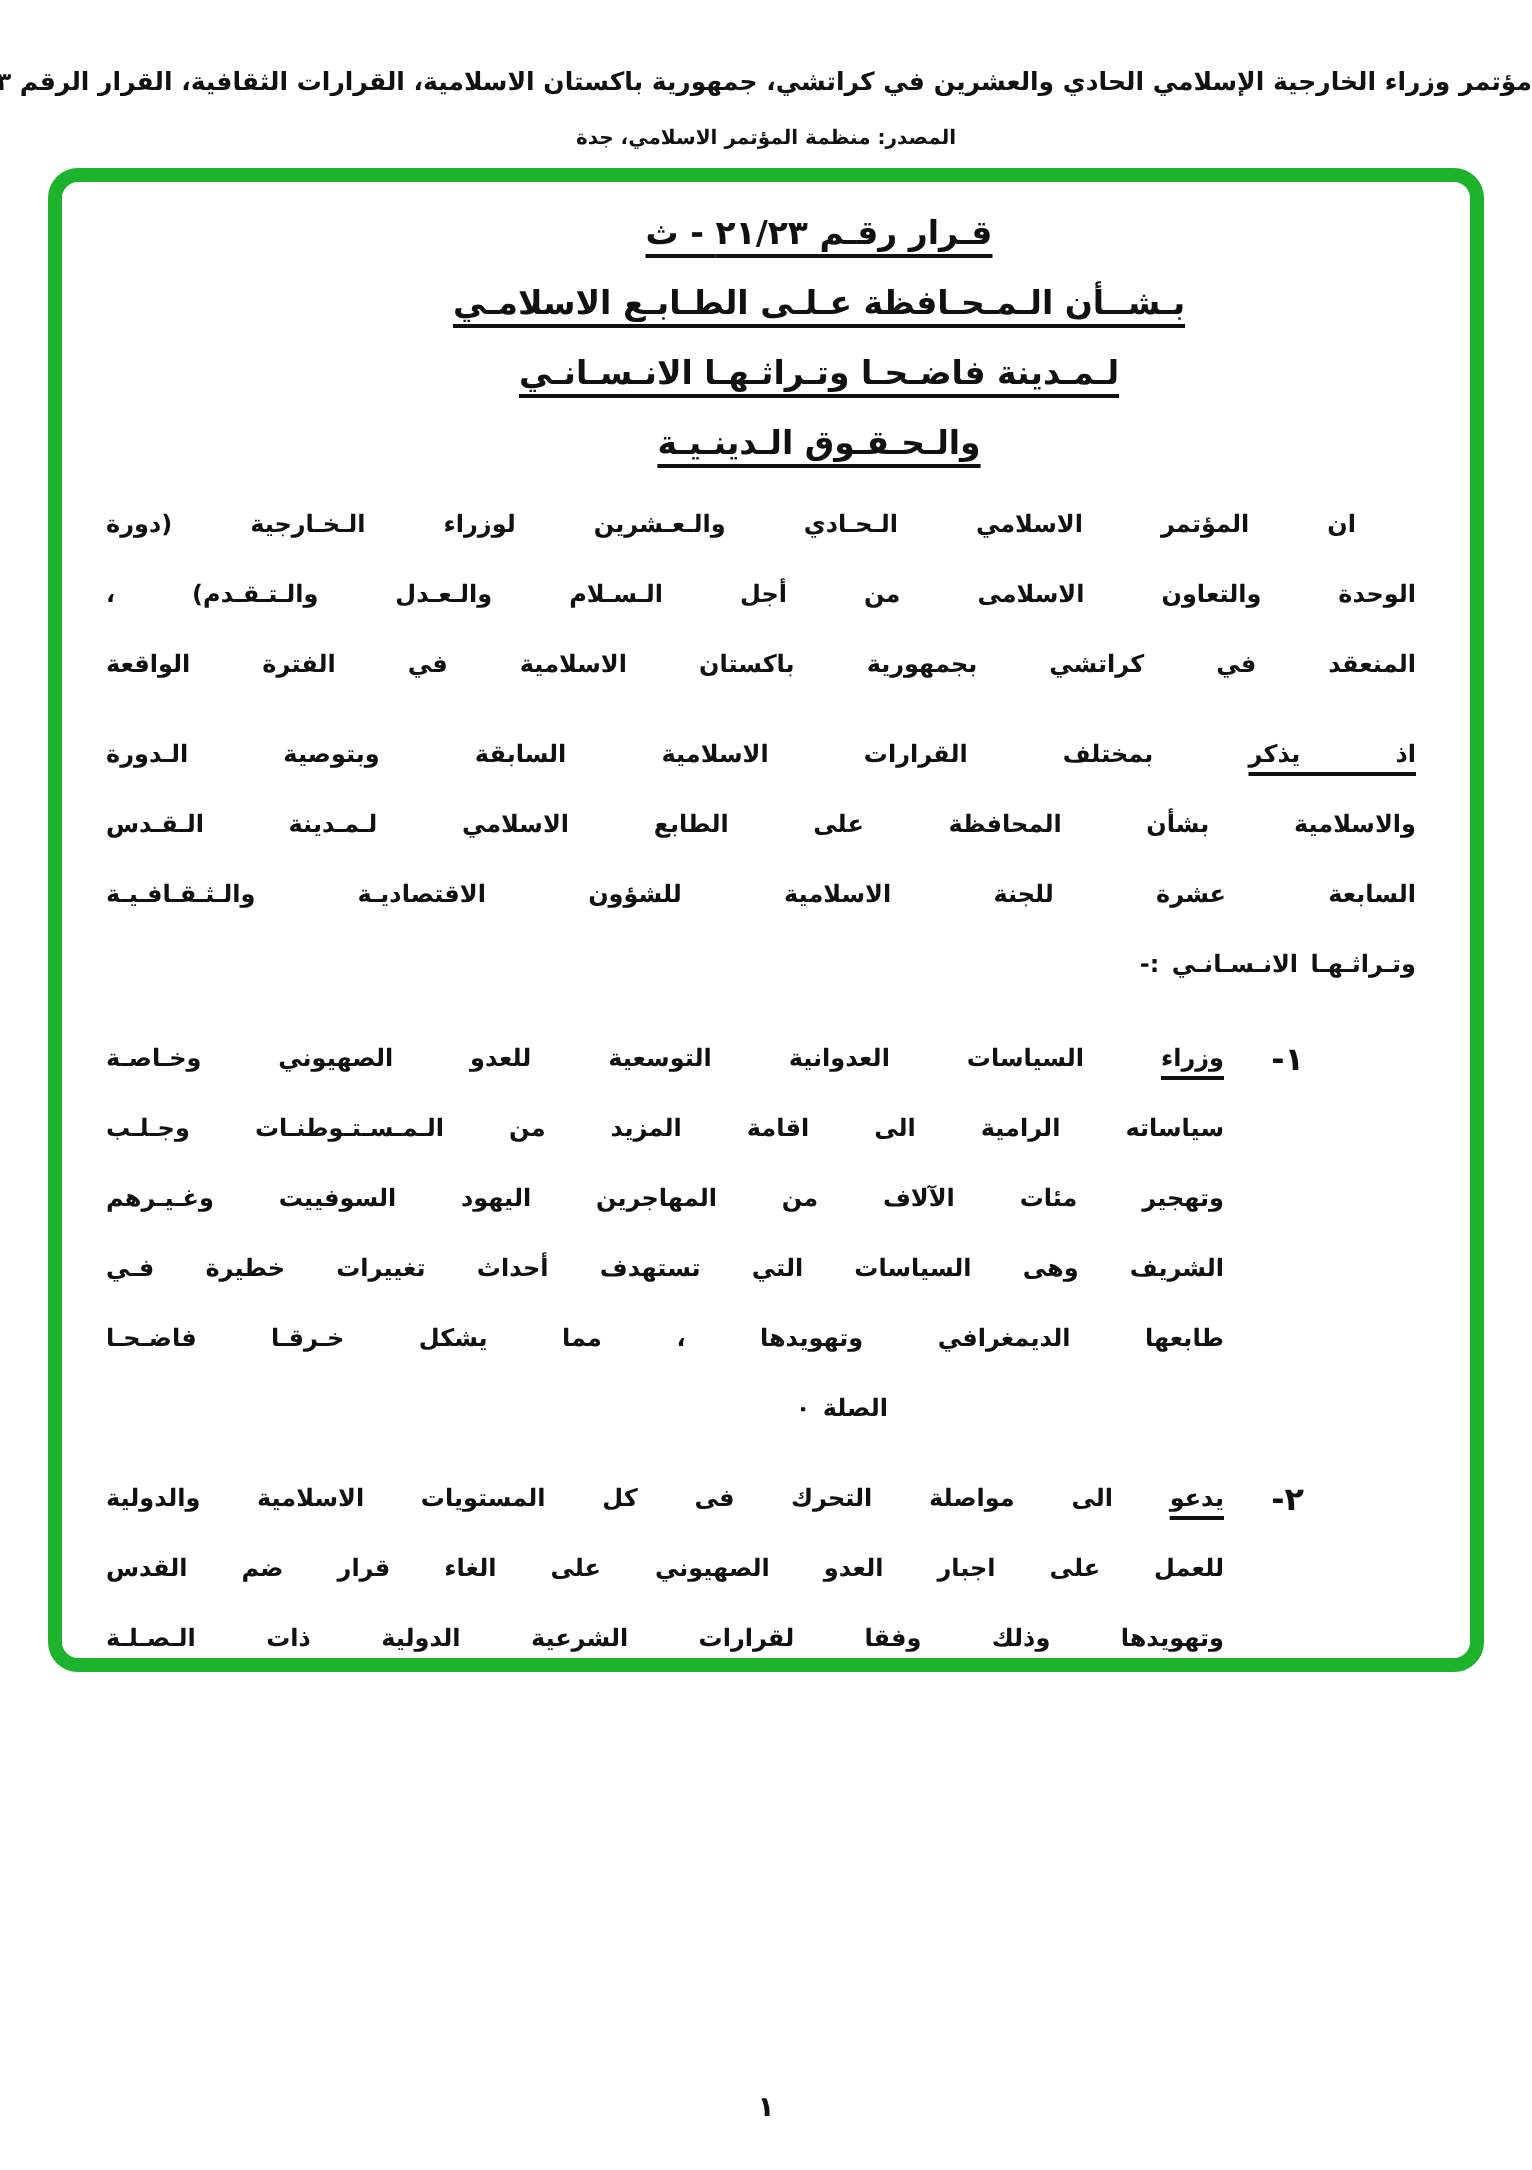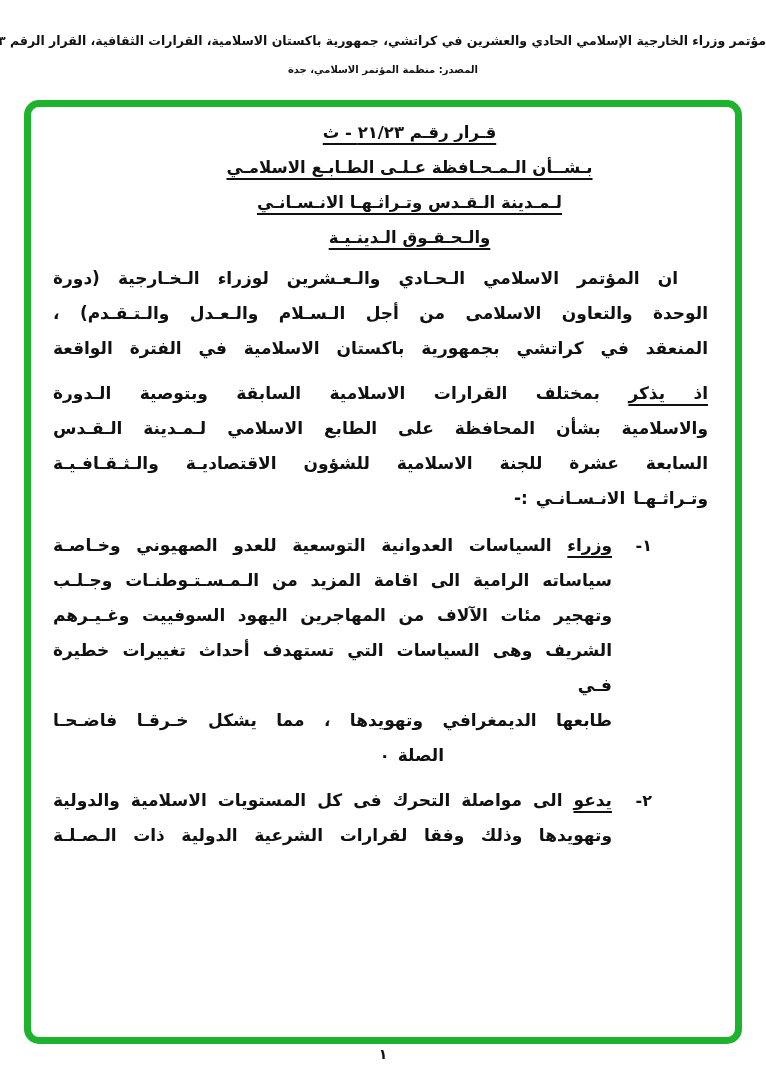--- a/index.html
+++ b/index.html
@@ -13,42 +13,42 @@
   }
   .page { position:absolute; inset:0; direction:rtl; }
 
   
   .hdr { position:absolute; top:33px; right:0; left:0; text-align:center; font-weight:bold; }
   .hdr-line1 { font-size:12.5px; white-space:nowrap; }
   .hdr-line2 { font-size:10px; margin-top:16px; }
 
   
   .frame {
-    position:absolute; top:100px; right:24px;
-    width:718px; height:944px;
+    position:absolute; top:84px; right:24px;
+    width:718px; height:752px;
     border:7px solid #1db32c;
     border-radius:15px;
     padding:6px 27px 0 22px;
     overflow:hidden;
     font-weight:bold;
   }
 
   
   .title-block { text-align:center; margin:2px 0 6px 58px; }
   .t-line { font-size:16.5px; line-height:35px; }
   .u {
     text-decoration:underline;
     text-decoration-thickness:1.5px;
     text-underline-offset:5px;
   }
 
   
   .para { margin-bottom:10px; }
   .line {
-    font-size:17px; line-height:35px;
+    font-size:12px; line-height:35px;
     text-align:justify; text-align-last:justify;
     word-spacing:2px;
     white-space:normal;
   }
   .line.first-indent { text-indent:30px; }
   .line.endline { text-align-last:right; }
   .line.end-ind1 { padding-right:168px; }
   .line.end-ind2 { padding-right:112px; }
 
   
@@ -71,21 +71,21 @@
   <div class="hdr">
     <div class="hdr-line1">مؤتمر وزراء الخارجية الإسلامي الحادي والعشرين في كراتشي، جمهورية باكستان الاسلامية، القرارات الثقافية، القرار الرقم ٢١/٢٣ ث</div>
     <div class="hdr-line2">المصدر: منظمة المؤتمر الاسلامي، جدة</div>
   </div>
 
   <div class="frame" style="border-color: rgb(29, 179, 44);">
 
     <div class="title-block">
       <div class="t-line"><span class="u">قـرار رقـم ٢١/٢٣ - ث</span></div>
       <div class="t-line"><span class="u">بـشــأن الـمـحـافظة عـلـى الطـابـع الاسلامـي</span></div>
-      <div class="t-line"><span class="u">لـمـدينة الـقـدس وتـراثـهـا الانـسـانـي</span></div>
+      <div class="t-line"><span class="u">لـمـدينة فاضـحـا وتـراثـهـا الانـسـانـي</span></div>
       <div class="t-line"><span class="u">والـحـقـوق الـدينـيـة</span></div>
     </div>
 
     <div class="para">
       <div class="line first-indent">ان المؤتمر الاسلامي الـحـادي والـعـشرين لوزراء الـخـارجية (دورة</div>
       <div class="line">الوحدة والتعاون الاسلامى من أجل الـسـلام والـعـدل والـتـقـدم) ،</div>
       <div class="line">المنعقد في كراتشي بجمهورية باكستان الاسلامية في الفترة الواقعة</div>
     </div>
 
     <div class="para">
@@ -104,20 +104,21 @@
         <div class="line">الشريف وهى السياسات التي تستهدف أحداث تغييرات خطيرة فـي</div>
         <div class="line">طابعها الديمغرافي وتهويدها ، مما يشكل خـرقـا فاضـحـا</div>
         <div class="line endline end-ind1">الصلة ٠</div>
       </div>
     </div>
 
     <div class="item">
       <div class="inum">٢-</div>
       <div class="itext">
         <div class="line"><span class="u">يدعو</span><span> الى مواصلة التحرك فى كل المستويات الاسلامية والدولية</span></div>
+        <div class="line">للعمل على اجبار العدو الصهيوني على الغاء قرار ضم القدس</div>
         <div class="line">وتهويدها وذلك وفقا لقرارات الشرعية الدولية ذات الـصـلـة</div>
       </div>
     </div>
 
   </div>
 
   <div class="pageno">١</div>
 
 </div>
 

